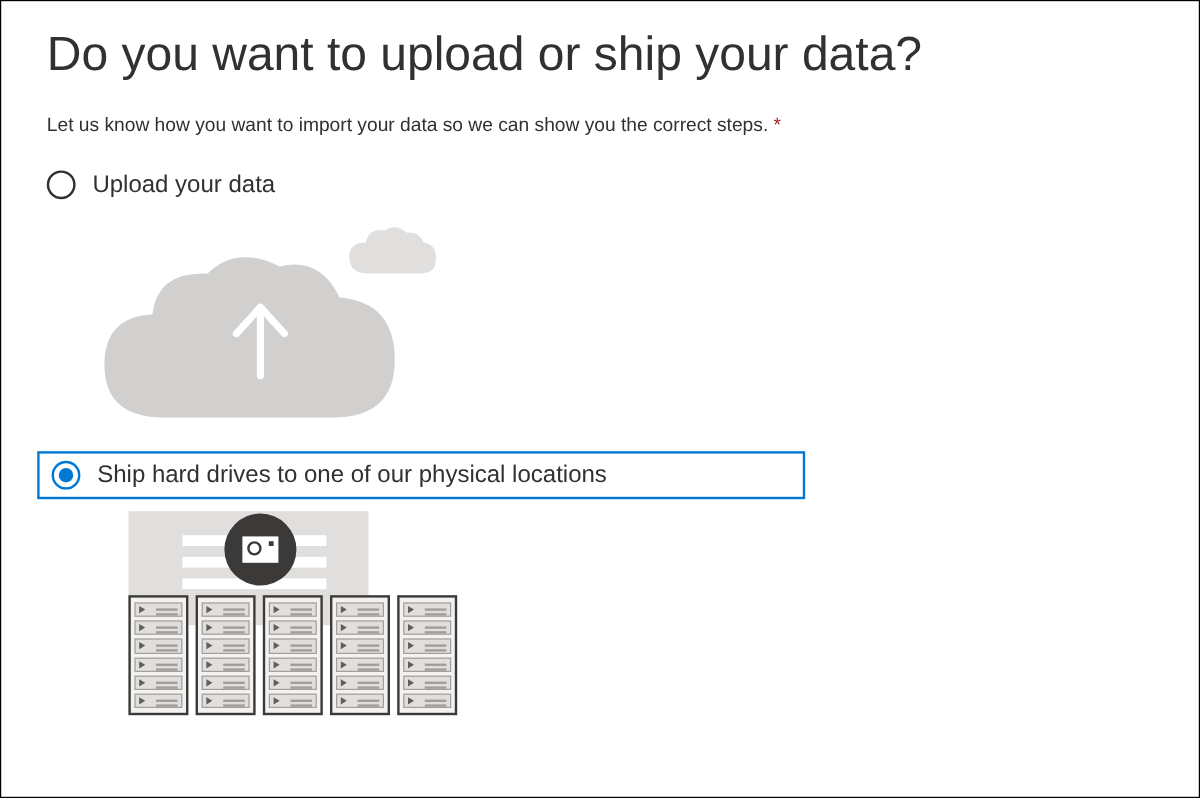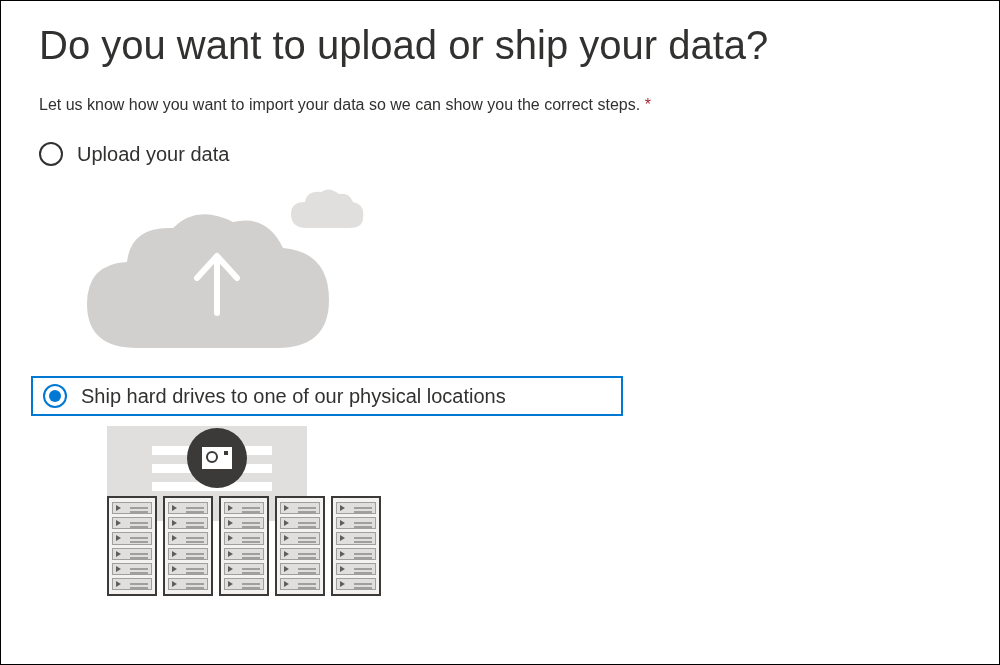--- a/index.html
+++ b/index.html
@@ -29,21 +29,21 @@
   .option-row {
     display: flex;
     align-items: flex-end;
     gap: 14px;
     padding: 2px 4px;
     margin-left: -4px;
   }
   .option-row.highlighted {
     border: 2px solid #0078d4;
     padding: 6px 10px;
-    width: 592px;
+    width: 640px;
     margin-left: -8px;
   }
   .radio {
     width: 24px;
     height: 24px;
     border: 2px solid #323130;
     border-radius: 50%;
     display: inline-flex;
     align-items: center;
     justify-content: center;

